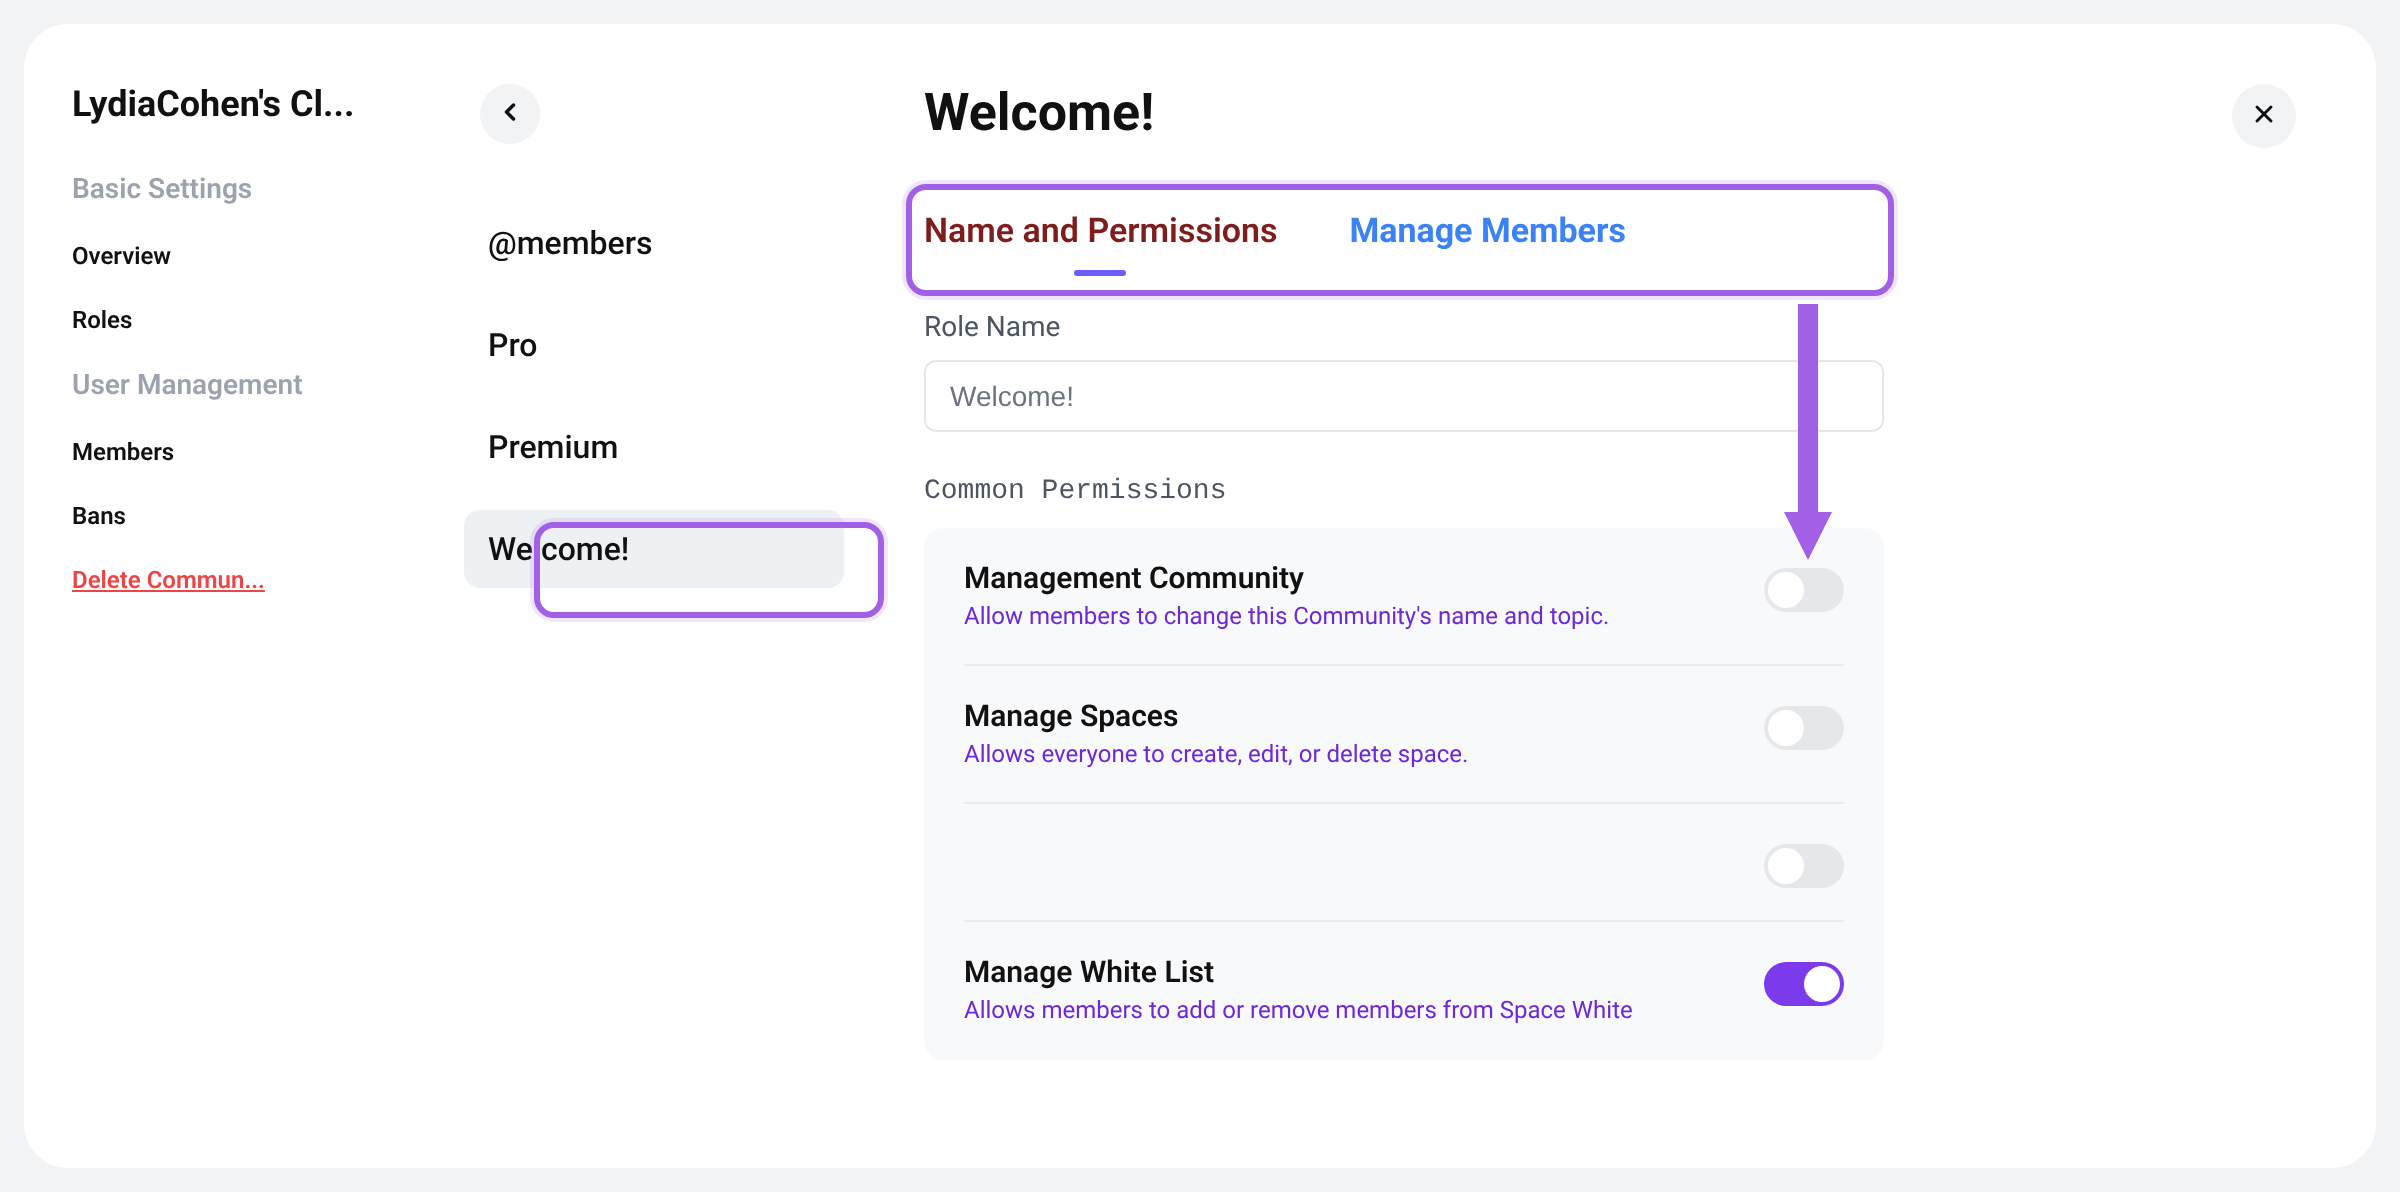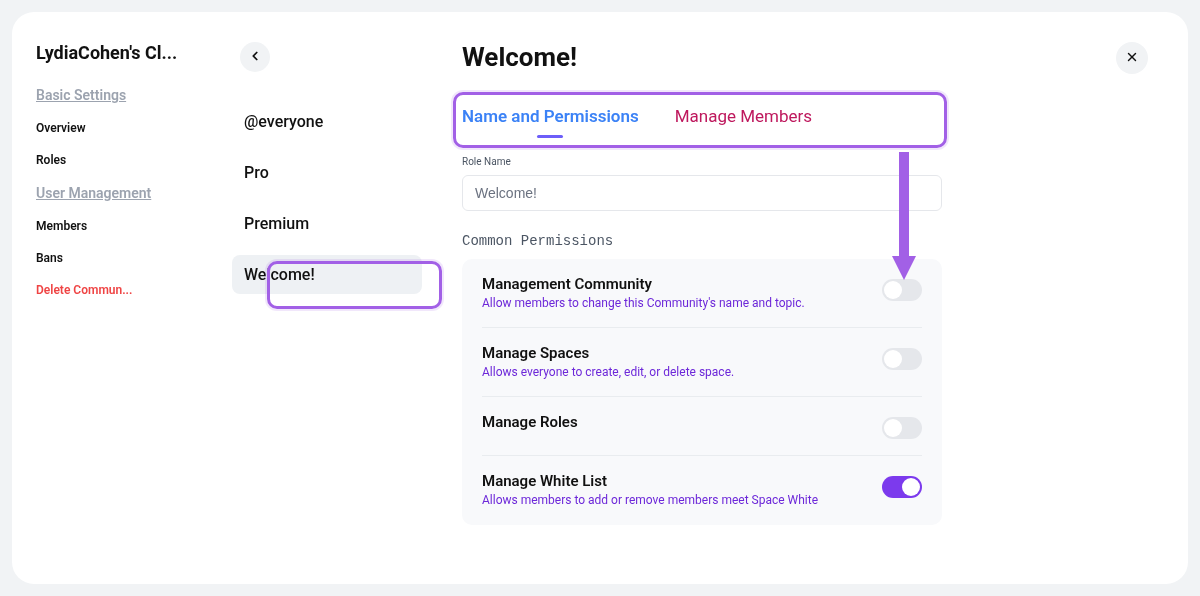--- a/index.html
+++ b/index.html
@@ -34,35 +34,35 @@
     white-space: nowrap;
     overflow: hidden;
     text-overflow: ellipsis;
     max-width: 180px;
   }
   .sidebar-section-label {
     font-size: 14px;
     font-weight: 600;
     color: #9ca3af;
     margin-bottom: 18px;
-    text-decoration: underline;
   }
   .sidebar-item {
     font-size: 12px;
     font-weight: 600;
     color: #111;
     margin-bottom: 18px;
     cursor: pointer;
   }
   .sidebar-item.danger {
     color: #ef4444;
     white-space: nowrap;
     overflow: hidden;
     text-overflow: ellipsis;
     max-width: 170px;
+    text-decoration: underline;
   }
 
   
   .roles-col {
     width: 210px;
     padding: 30px 0 0 0;
     flex-shrink: 0;
     position: relative;
   }
   .back-btn {
@@ -125,43 +125,43 @@
 
   .tabs {
     display: flex;
     gap: 36px;
     padding: 14px 10px 14px 0;
     margin-bottom: 16px;
     position: relative;
   }
   .tab {
     font-size: 17px;
-    font-weight: 400;
-    color: #be185d;
+    font-weight: 700;
+    color: #3b82f6;
     cursor: pointer;
     position: relative;
   }
   .tab.active {
-    color: #3b82f6;
+    color: #7f1d1d;
     font-weight: 600;
   }
   .tab.active::after {
     content: "";
     position: absolute;
     left: 50%;
     transform: translateX(-50%);
     bottom: -12px;
     width: 26px;
     height: 3px;
     background: #6d5ef9;
     border-radius: 2px;
   }
 
   .field-label {
-    font-size: 10px;
+    font-size: 14px;
     color: #4b5563;
     margin-bottom: 8px;
   }
   .text-input {
     width: 100%;
     max-width: 480px;
     height: 36px;
     border: 1px solid #e5e7eb;
     border-radius: 6px;
     padding: 0 12px;
@@ -261,21 +261,21 @@
   </div>
 
   <div class="roles-col">
     <div class="back-btn">
       <span>
         <svg viewBox="0 0 24 24" fill="none" stroke="#111" stroke-width="3" stroke-linecap="round" stroke-linejoin="round">
             <polyline points="15 18 9 12 15 6"></polyline>
           </svg>
       </span>
     </div>
-    <div class="role-item">@everyone</div>
+    <div class="role-item">@members</div>
     <div class="role-item">Pro</div>
     <div class="role-item">Premium</div>
     <div class="role-item selected">Welcome!</div>
   </div>
 
   <div class="main">
     <div class="page-title">Welcome!</div>
     <div class="close-btn">
       <span>
         <svg viewBox="0 0 24 24" fill="none" stroke="#111" stroke-width="2.5" stroke-linecap="round">
@@ -305,28 +305,27 @@
       </div>
       <div class="perm-row">
         <div class="perm-text">
           <div class="perm-title">Manage Spaces</div>
           <div class="perm-desc">Allows everyone to create, edit, or delete space.</div>
         </div>
         <div class="toggle"></div>
       </div>
       <div class="perm-row">
         <div class="perm-text">
-          <div class="perm-title">Manage Roles</div>
         </div>
         <div class="toggle"></div>
       </div>
       <div class="perm-row">
         <div class="perm-text">
           <div class="perm-title">Manage White List</div>
-          <div class="perm-desc">Allows members to add or remove members meet Space White</div>
+          <div class="perm-desc">Allows members to add or remove members from Space White</div>
         </div>
         <div class="toggle on"></div>
       </div>
     </div>
   </div>
 
   <div class="annot-box" style="left:441px; top:80px; width:494px; height:56px;"></div>
   <div class="annot-box" style="left:255px; top:249px; width:175px; height:48px;"></div>
   <div class="annot-arrow" style="left:877px; top:140px;">
     <svg width="30" height="130" viewBox="0 0 30 130">

